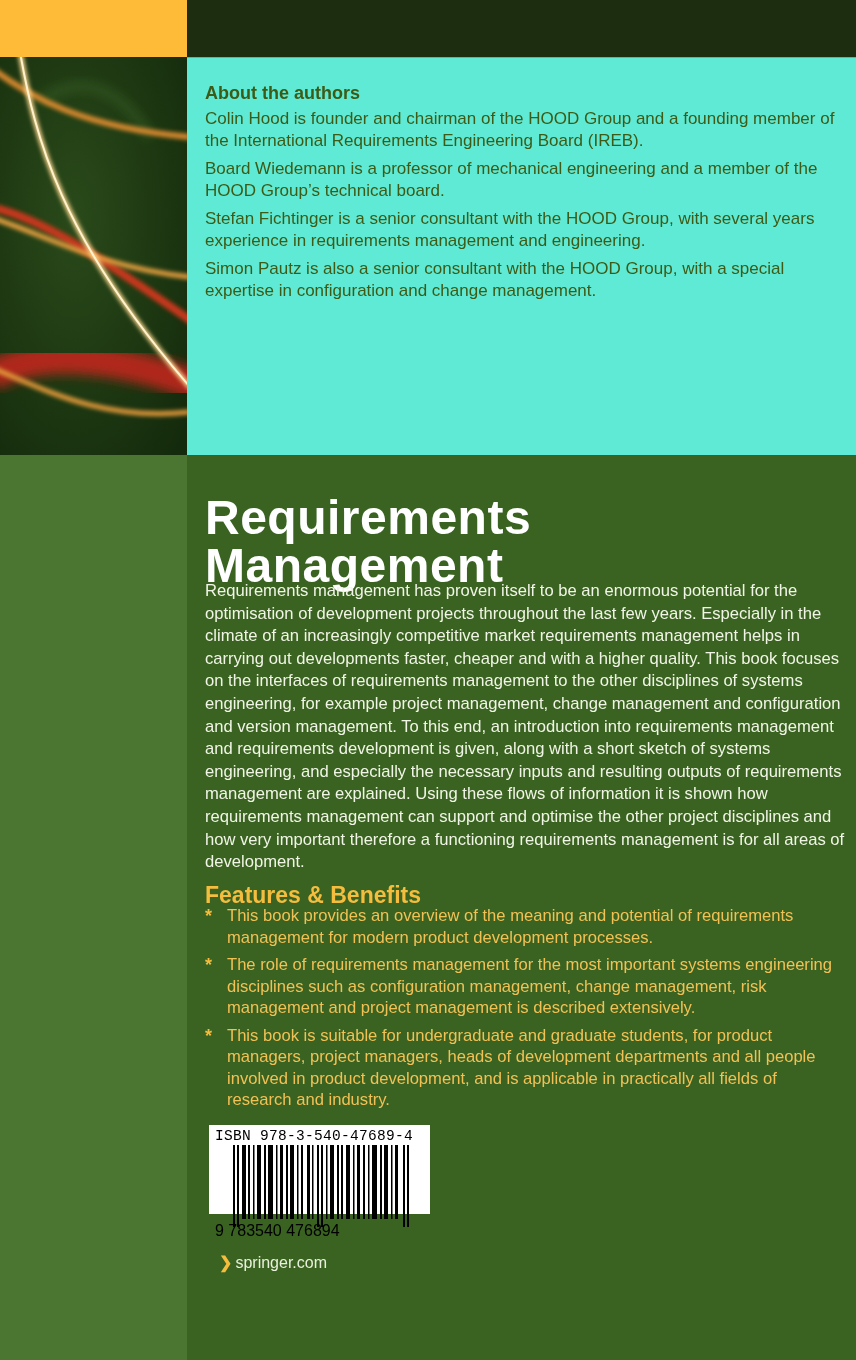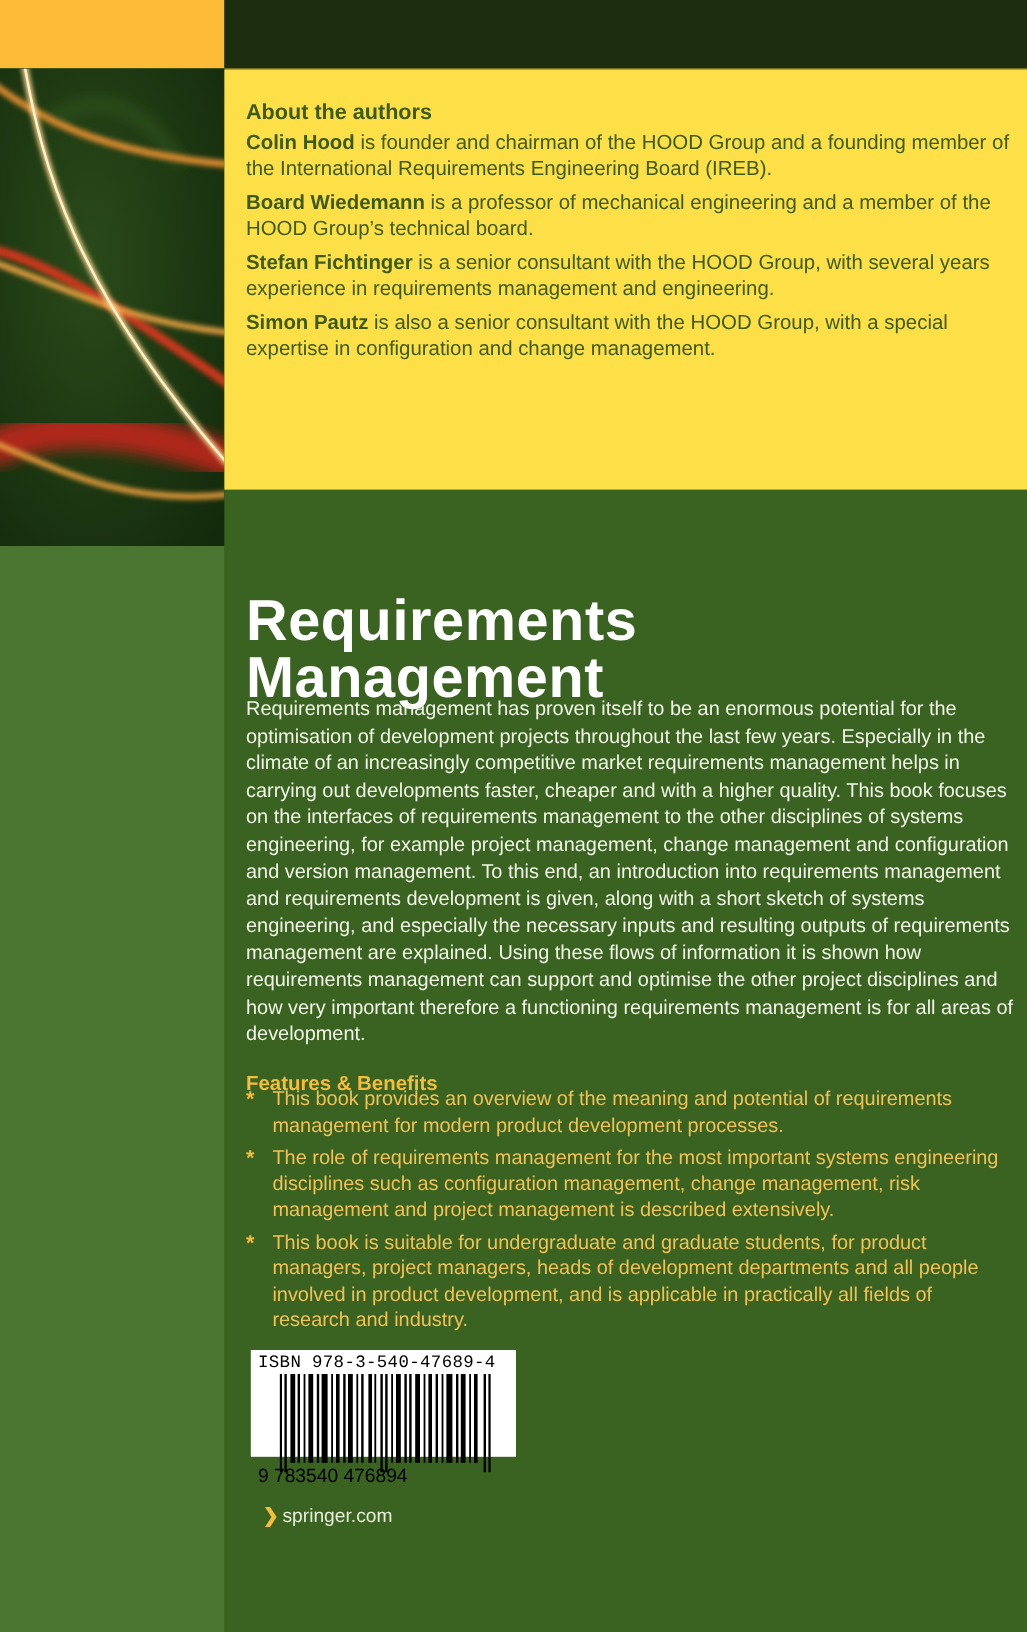--- a/index.html
+++ b/index.html
@@ -5,32 +5,32 @@
   html, body { margin: 0; padding: 0; }
   body {
     width: 856px; height: 1360px; position: relative; overflow: hidden;
     font-family: "Liberation Sans", sans-serif;
     background: #3a6321;
   }
   .left-top { position: absolute; left: 0; top: 0; width: 187px; height: 57px; background: #fdbb38; }
   .top-bar { position: absolute; left: 187px; top: 0; width: 669px; height: 57px; background: #1c2d10; border-bottom: 1px solid #b89a3a; }
   .photo { position: absolute; left: 0; top: 57px; width: 187px; height: 398px; background: #1f3a14; overflow: hidden; }
   .photo svg { display: block; }
-  .authors { position: absolute; left: 187px; top: 58px; width: 669px; height: 350px; background: #fde047; }
+  .authors { position: absolute; left: 187px; top: 58px; width: 669px; height: 397px; background: #5eead4; }
   .left-bottom { position: absolute; left: 0; top: 455px; width: 187px; height: 905px; background: #4a7632; }
   .main { position: absolute; left: 187px; top: 455px; width: 669px; height: 905px; background: #3a6321; }
 
   .authors-inner { position: absolute; left: 18px; top: 24px; width: 640px; color: #3d5a16; font-family: "Liberation Sans", sans-serif; font-size: 17px; line-height: 22px; }
   .authors-heading { font-weight: bold; font-size: 18px; margin: 0 0 4px 0; }
   .author { margin: 0 0 6px 0; }
-  .author b { font-weight: bold; }
+  .author b { font-weight: normal; }
 
   .title { position: absolute; left: 18px; top: 20px; color: #ffffff; font-weight: bold; font-size: 48px; line-height: 48px; letter-spacing: 0.5px; margin-top: 19px; }
   .desc { position: absolute; left: 18px; top: 125px; width: 640px; color: #f1f5e6; font-size: 16.6px; line-height: 22.6px; }
-  .fb-heading { position: absolute; left: 18px; top: 438px; color: #f4bd3e; font-weight: bold; font-size: 17px; }
+  .fb-heading { position: absolute; left: 18px; top: 427px; color: #f4bd3e; font-weight: bold; font-size: 23px; }
   .features { position: absolute; left: 18px; top: 450px; width: 630px; margin: 0; padding: 0; list-style: none; color: #f2c155; font-size: 16.6px; line-height: 21.5px; }
   .features li { position: relative; padding-left: 22px; margin-bottom: 6px; }
   .features .star { position: absolute; left: 0; top: 1px; color: #f4bd3e; font-weight: bold; font-size: 18px; }
 
   .barcode { position: absolute; left: 22px; top: 670px; width: 221px; height: 89px; background: #ffffff; }
   .isbn { position: absolute; left: 6px; top: 3px; font-family: "Liberation Mono", monospace; font-size: 14.5px; color: #000; letter-spacing: 0.3px; white-space: nowrap; }
   .bars { position: absolute; left: 24px; top: 20px; width: 176px; height: 82px; }
   .ean { position: absolute; left: 6px; top: 96px; font-family: "Liberation Sans", sans-serif; font-size: 16px; line-height: 20px; color: #000; white-space: nowrap; }
   .springer { position: absolute; left: 32px; top: 798px; color: #e9f0dc; font-size: 16px; }
   .springer .chev { color: #f4bd3e; font-weight: bold; margin-right: 3px; }

